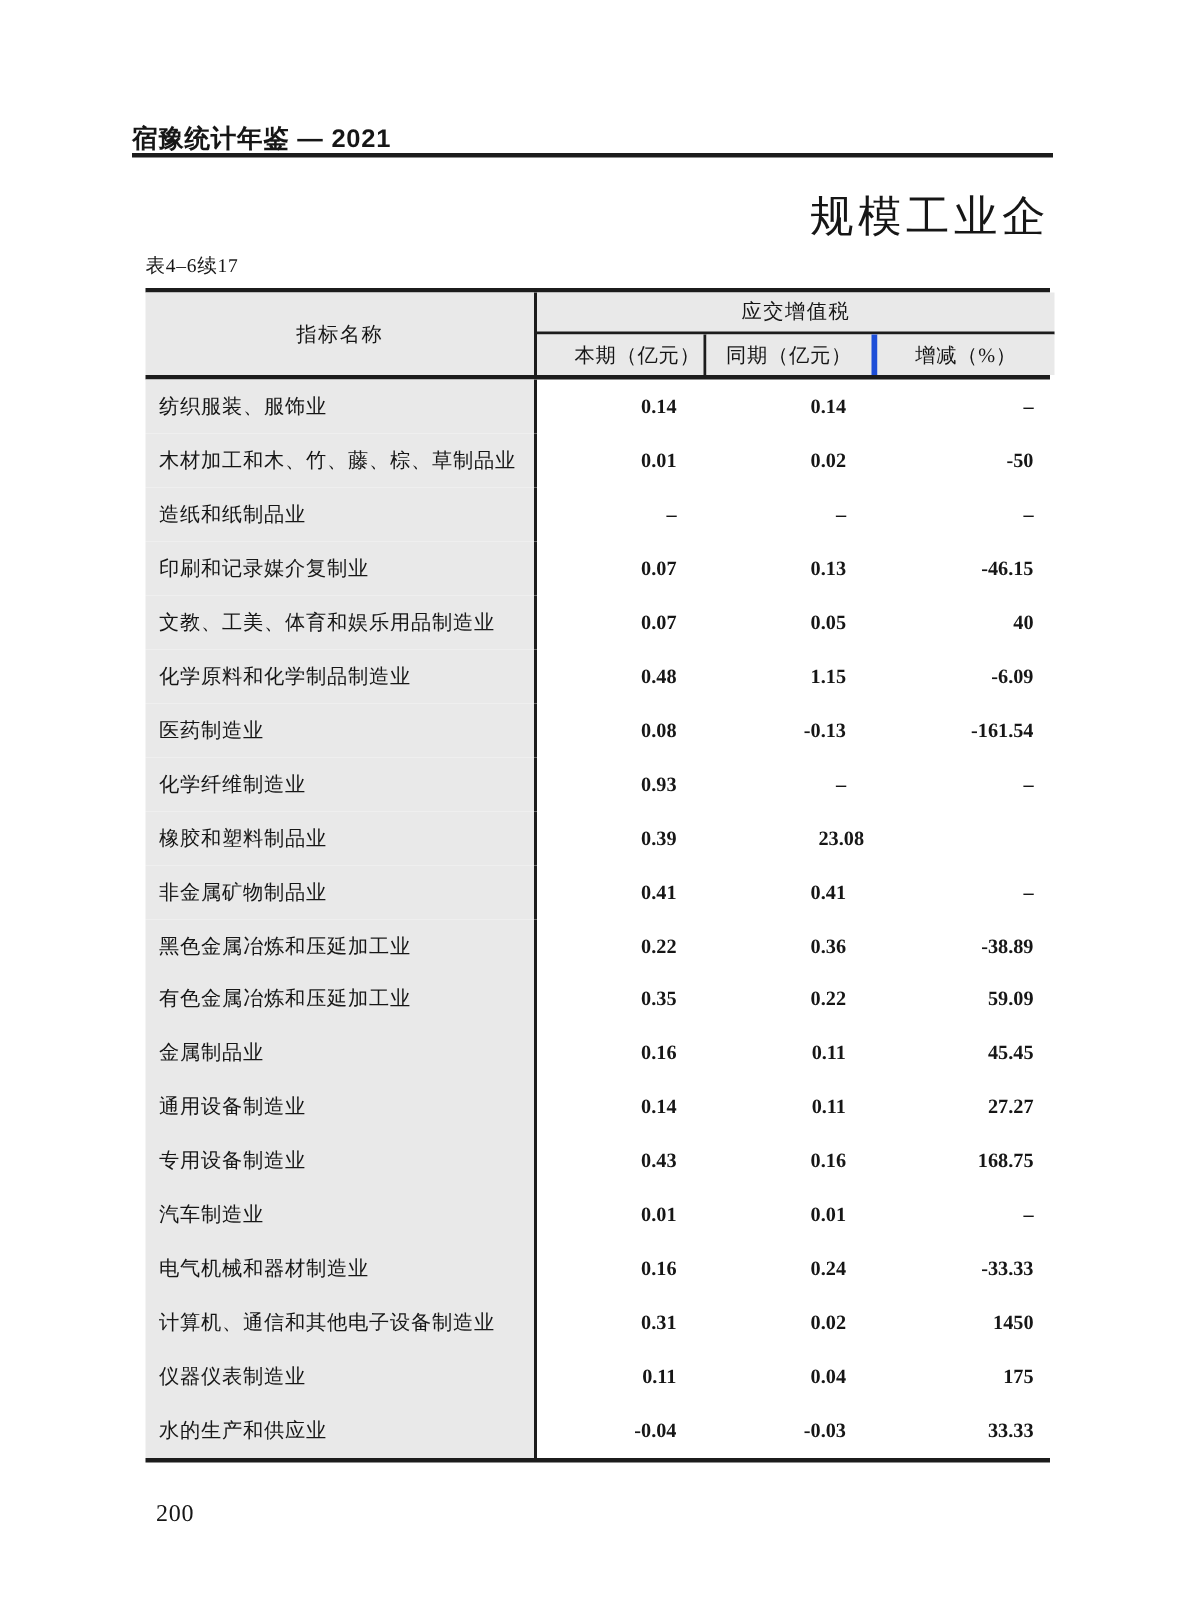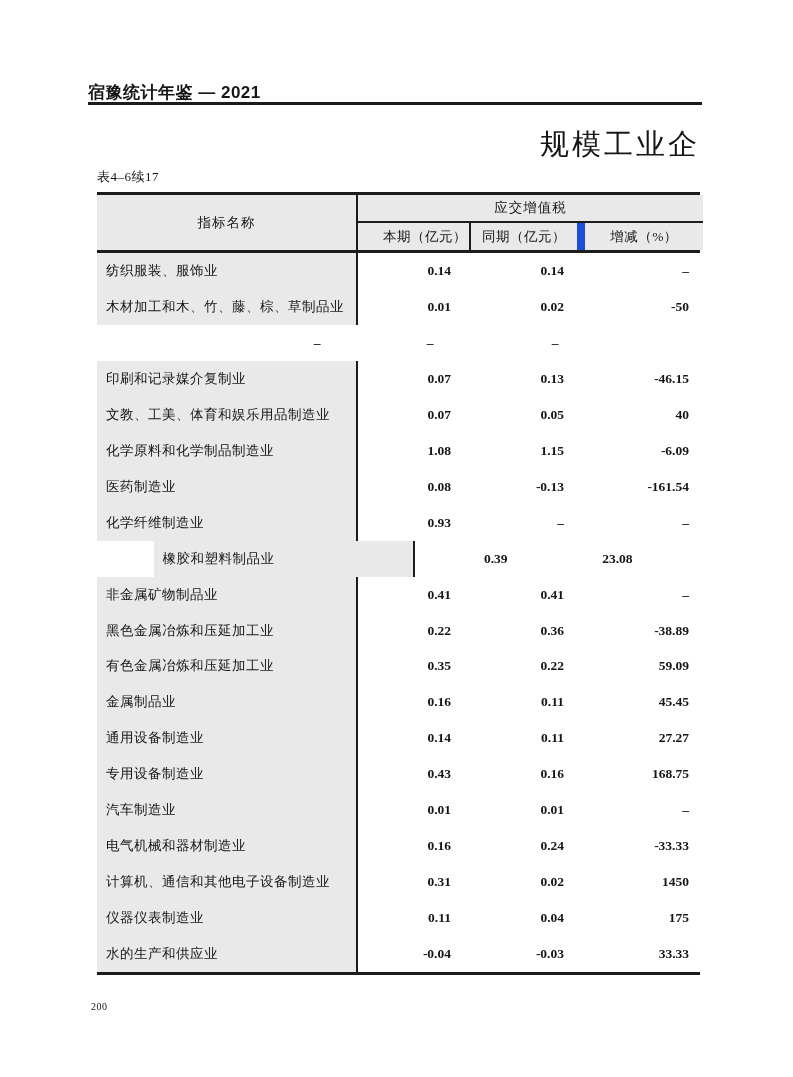--- a/index.html
+++ b/index.html
@@ -39,38 +39,38 @@
     height:28px; flex:none; box-sizing:border-box; border-bottom:2px solid #1c1c1c;
     background:#e9e9e9; display:flex; align-items:center; justify-content:center;
     font-size:13.5px; letter-spacing:1px;
   }
   .th-sub { flex:1; display:flex; }
   .th-sub-cell {
     box-sizing:border-box; background:#e9e9e9; display:flex; align-items:center;
     justify-content:center; font-size:13.5px; letter-spacing:0.5px;
   }
   .th-sub-cell.c1 { width:113px; border-right:2px solid #1c1c1c;padding-left:23px; }
-  .th-sub-cell.c2 { width:114px; border-right:8px solid #1d4ed8; }
+  .th-sub-cell.c2 { width:114px; border-right:4px solid #1d4ed8; }
   .th-sub-cell.c3 { width:118px; }
-  .tbody { flex:1; display:flex; flex-direction:column;align-items:center; }
+  .tbody { flex:1; display:flex; flex-direction:column; }
   .row { flex:1; display:flex; }
   .cell-label {
     width:261px; flex:none; box-sizing:border-box; border-right:2px solid #1c1c1c;
     background:#e9e9e9; display:flex; align-items:center; padding-left:9px;
     font-size:13.5px; letter-spacing:0.5px; white-space:nowrap;
   }
   .cell-num {
     box-sizing:border-box; display:flex; align-items:center; justify-content:flex-end;
     font-size:13.5px; font-weight:600; font-family:"Liberation Serif", serif;
   }
   .cell-num.c1 { width:113px; padding-right:20px; }
   .cell-num.c2 { width:114px; padding-right:21px; }
   .cell-num.c3 { width:115px; padding-right:11px; }
   .page-number {
-    position:absolute; left:91px; top:1001px; font-size:10px; letter-spacing:0.5px;
+    position:absolute; left:104px; top:1001px; font-size:16px; letter-spacing:0.5px;
   }
 </style>
 </head>
 <body>
 
 <div class="page">
 
   <div class="doc-header-title">宿豫统计年鉴 — 2021</div>
   <div class="header-rule"></div>
 
@@ -99,20 +99,21 @@
   </div>
 
   <div class="row">
     <div class="cell-label">木材加工和木、竹、藤、棕、草制品业</div>
     <div class="cell-num c1">0.01</div>
     <div class="cell-num c2">0.02</div>
     <div class="cell-num c3">-50</div>
   </div>
 
   <div class="row">
+    <div class="cell-label">造纸和纸制品业</div>
     <div class="cell-num c1">–</div>
     <div class="cell-num c2">–</div>
     <div class="cell-num c3">–</div>
   </div>
 
   <div class="row">
     <div class="cell-label">印刷和记录媒介复制业</div>
     <div class="cell-num c1">0.07</div>
     <div class="cell-num c2">0.13</div>
     <div class="cell-num c3">-46.15</div>
@@ -120,21 +121,21 @@
 
   <div class="row">
     <div class="cell-label">文教、工美、体育和娱乐用品制造业</div>
     <div class="cell-num c1">0.07</div>
     <div class="cell-num c2">0.05</div>
     <div class="cell-num c3">40</div>
   </div>
 
   <div class="row">
     <div class="cell-label">化学原料和化学制品制造业</div>
-    <div class="cell-num c1">1.08</div>
+    <div class="cell-num c1">0.48</div>
     <div class="cell-num c2">1.15</div>
     <div class="cell-num c3">-6.09</div>
   </div>
 
   <div class="row">
     <div class="cell-label">医药制造业</div>
     <div class="cell-num c1">0.08</div>
     <div class="cell-num c2">-0.13</div>
     <div class="cell-num c3">-161.54</div>
   </div>

